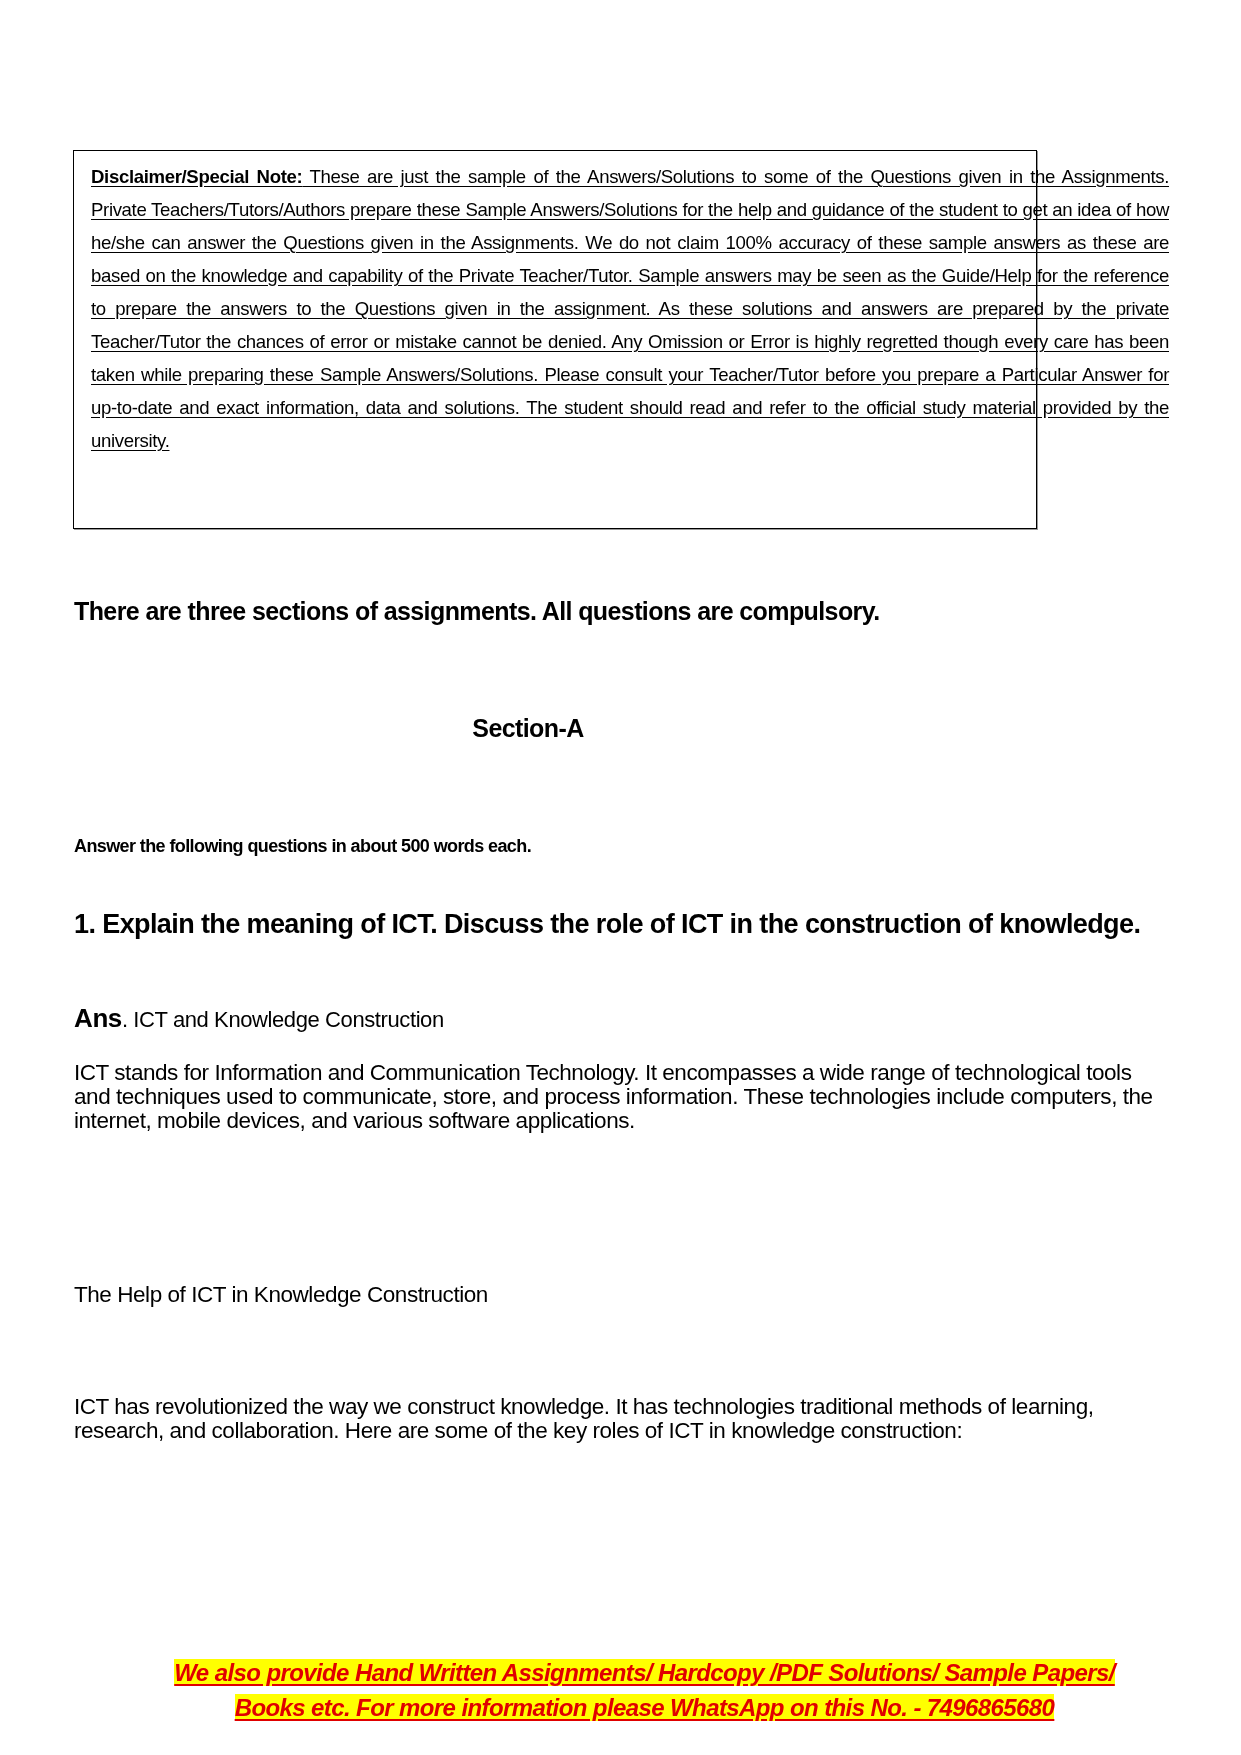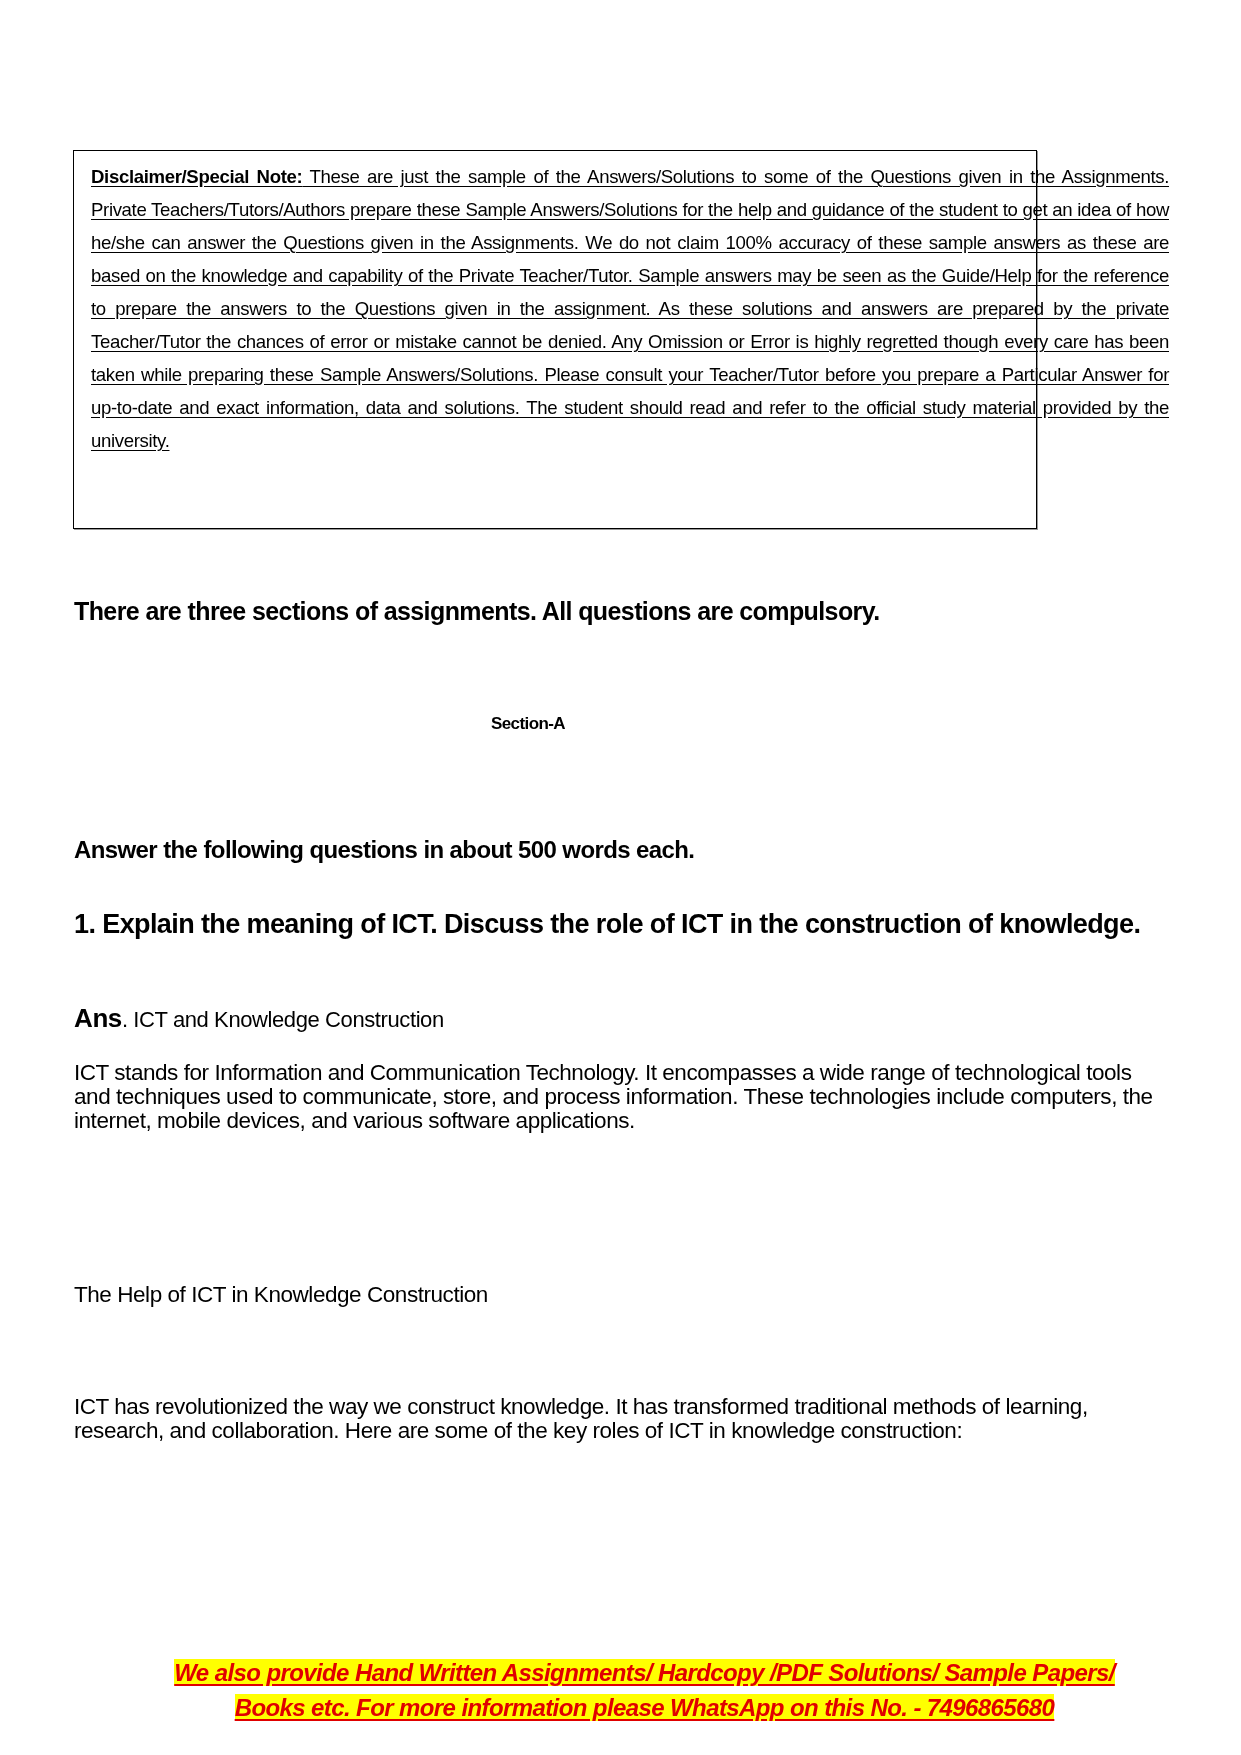--- a/index.html
+++ b/index.html
@@ -12,22 +12,22 @@
   .disclaimer-text {
     position: absolute; left: 17px; top: 9px; width: 1078px;
     font-size: 18.6px; line-height: 33px; text-align: justify;
     text-decoration: underline; text-underline-offset: 3px;
     letter-spacing: -0.35px; word-spacing: 0px;
   }
   .disclaimer-text b { font-weight: bold; }
   .line { position: absolute; left: 74px; white-space: nowrap; }
   .intro { top: 597px; font-size: 25px; font-weight: bold; letter-spacing: -0.6px; }
   .section-title { position: absolute; top: 714px; left: 0; width: 1056px; text-align: center;
-                   font-size: 17px; font-weight: bold; letter-spacing: -0.6px; }
-  .instruction { top: 836px; font-size: 24px; font-weight: bold; letter-spacing: -0.6px; }
+                   font-size: 25px; font-weight: bold; letter-spacing: -0.6px; }
+  .instruction { top: 836px; font-size: 18px; font-weight: bold; letter-spacing: -0.6px; }
   .question { position: absolute; left: 74px; top: 894px; width: 1080px;
               font-size: 27px; font-weight: bold; line-height: 45px; letter-spacing: -0.6px; margin-top: 8px; }
   .ans { top: 1003px; font-size: 22px; letter-spacing: -0.4px; }
   .ans b { font-size: 26px; font-weight: bold; }
   .para { position: absolute; left: 74px; width: 1080px; font-size: 22.5px; line-height: 24px;
           letter-spacing: -0.45px; }
   .para1 { top: 1061px; }
   .role { top: 1282px; font-size: 22.5px; letter-spacing: -0.45px; }
   .para2 { top: 1395px; }
   .footer { position: absolute; left: 0; top: 1655px; width: 1241px; text-align: center;
@@ -49,18 +49,18 @@
 <div class="line instruction">Answer the following questions in about 500 words each.</div>
 
 <div class="question">1. Explain the meaning of ICT. Discuss the role of ICT in the construction of knowledge.</div>
 
 <div class="line ans"><b>Ans</b><span>. ICT and Knowledge Construction</span></div>
 
 <div class="para para1">ICT stands for Information and Communication Technology. It encompasses a wide range of technological tools and techniques used to communicate, store, and process information. These technologies include computers, the internet, mobile devices, and various software applications.</div>
 
 <div class="line role">The Help of ICT in Knowledge Construction</div>
 
-<div class="para para2">ICT has revolutionized the way we construct knowledge. It has transformed traditional methods of learning, research, and collaboration. Here are some of the key roles of ICT in knowledge construction:</div>
+<div class="para para2">ICT has revolutionized the way we construct knowledge. It has technologies traditional methods of learning, research, and collaboration. Here are some of the key roles of ICT in knowledge construction:</div>
 
 <div class="footer">
   <span>We also provide Hand Written Assignments/ Hardcopy /PDF Solutions/ Sample Papers/</span><br>
   <span>Books etc. For more information please WhatsApp on this No. - 7496865680</span>
 </div>
 
 </body></html>

